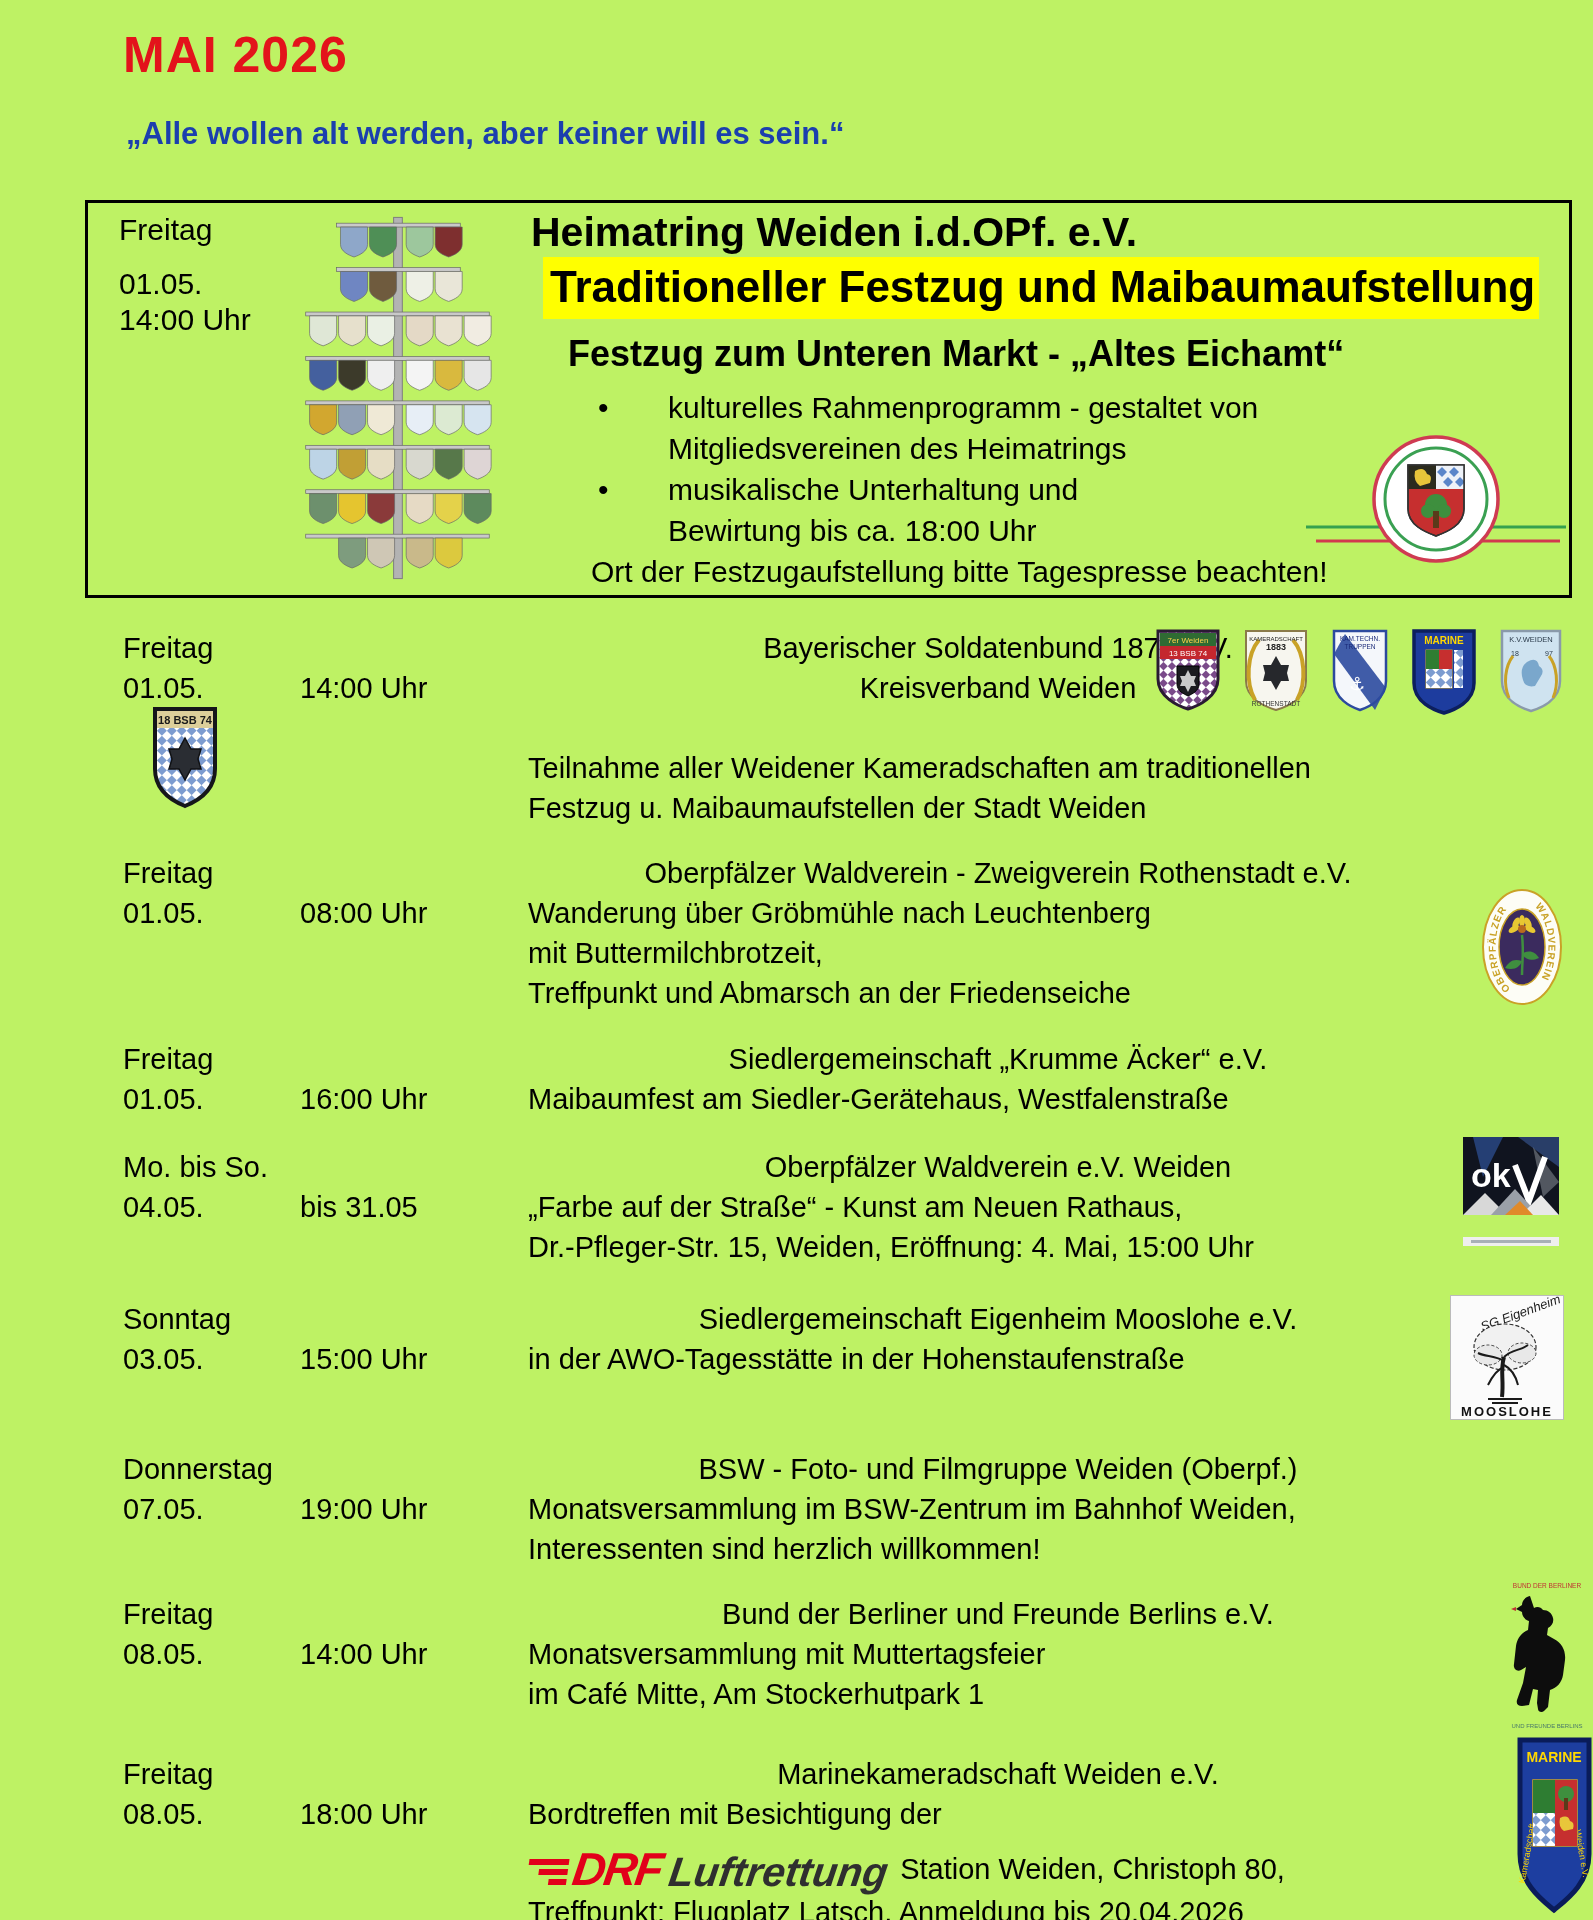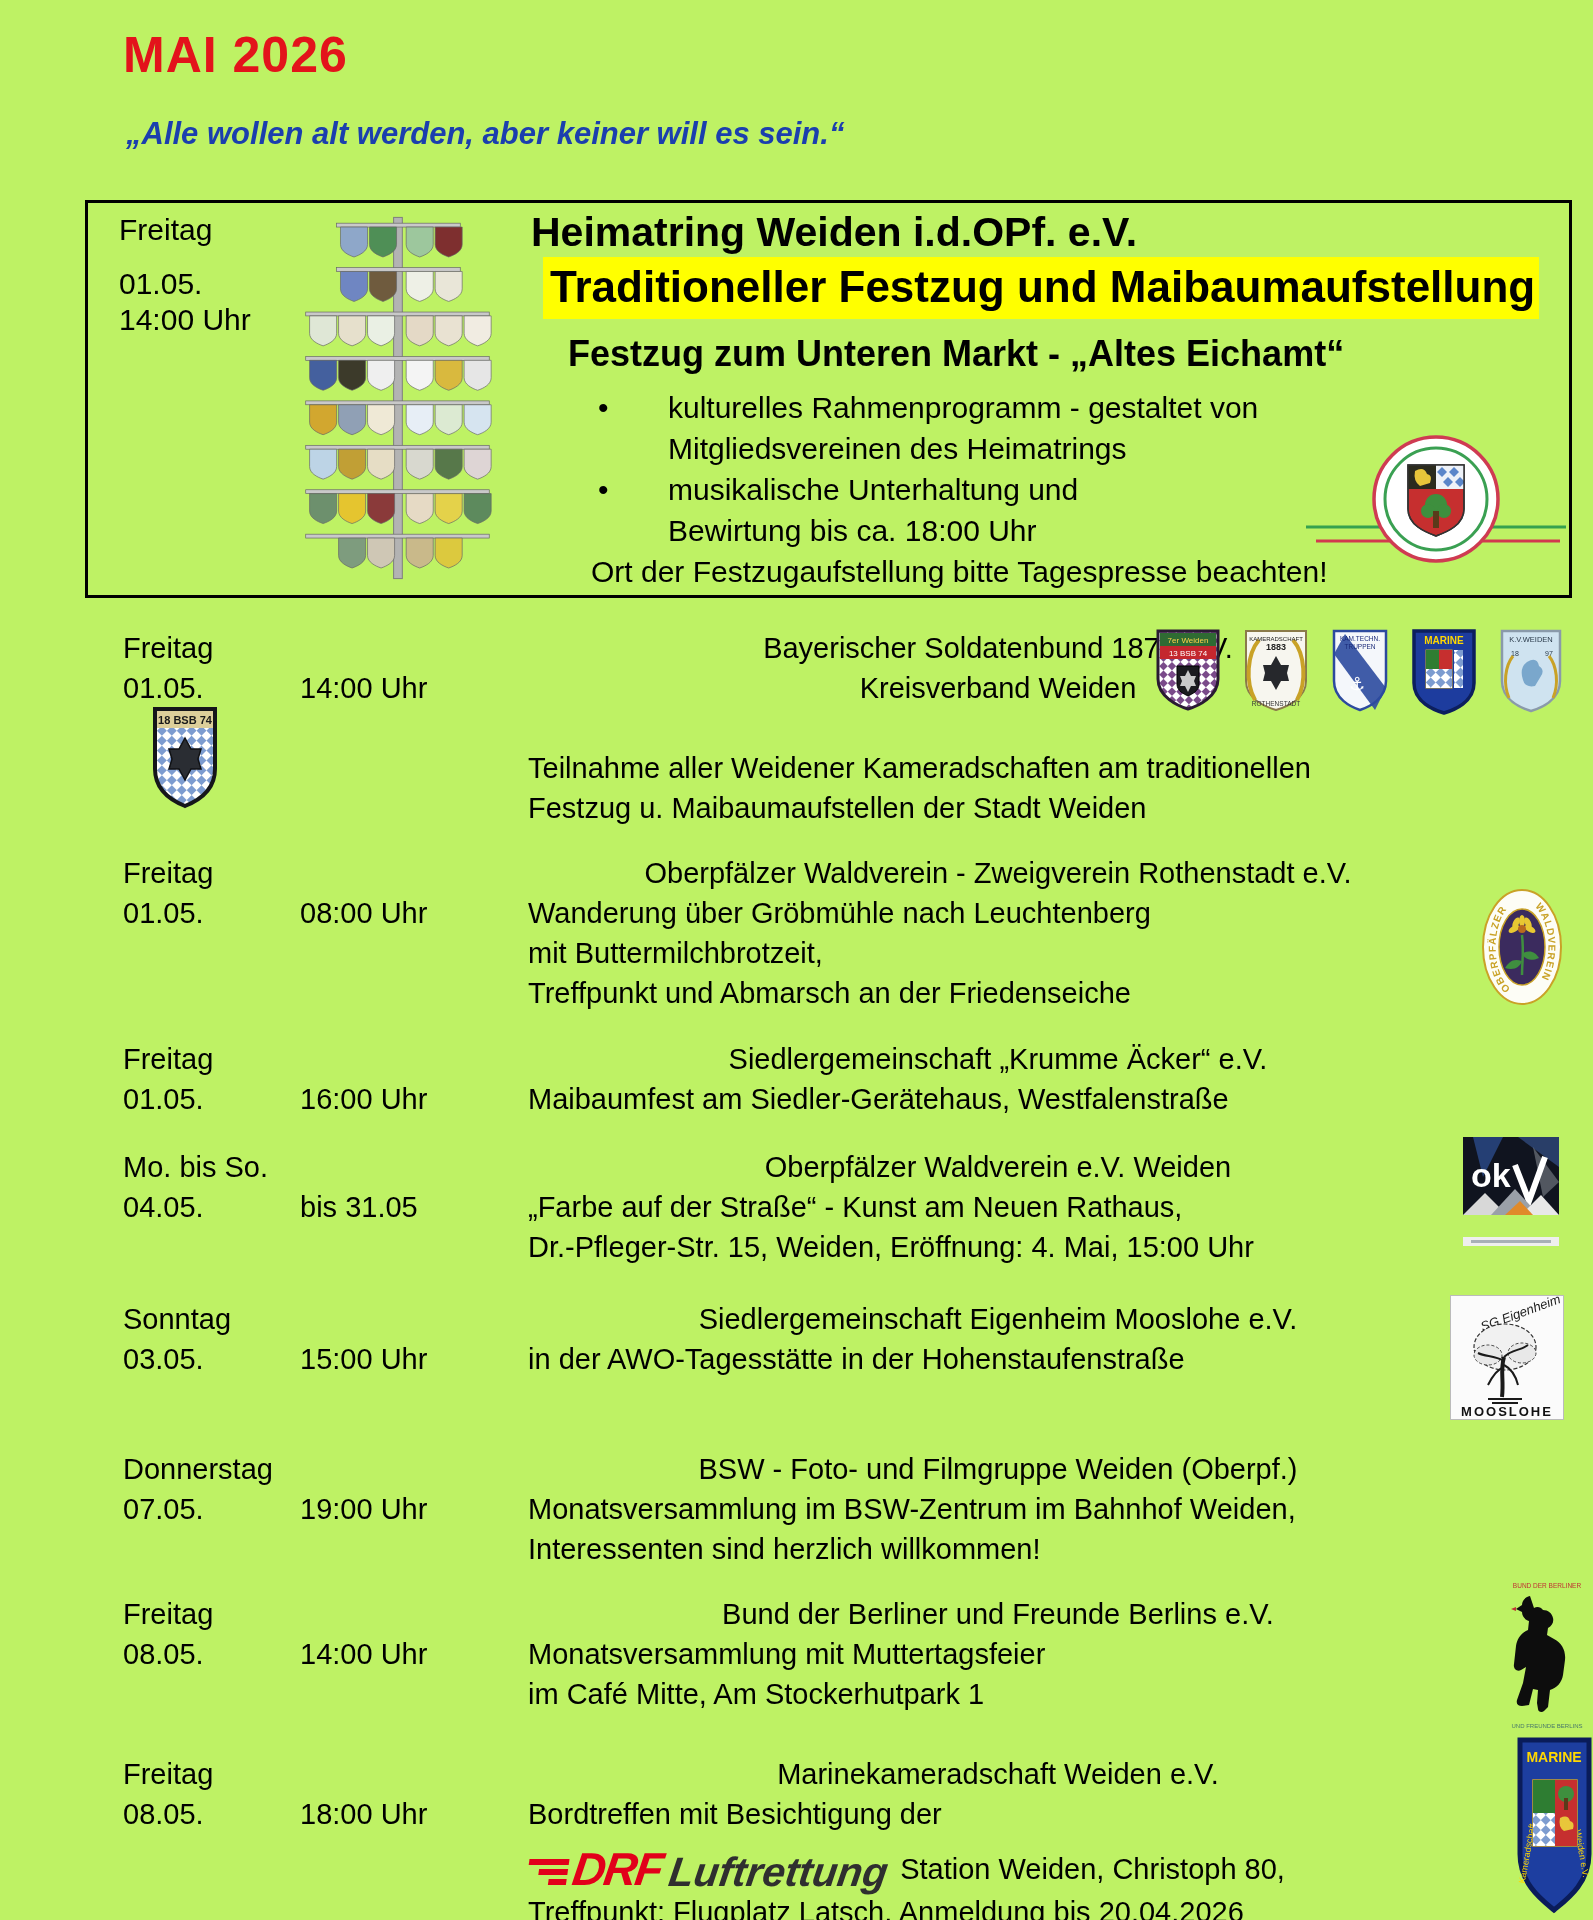--- a/index.html
+++ b/index.html
@@ -1,19 +1,19 @@
 <!DOCTYPE html>
 <html><head>
 <meta charset="utf-8">
 <style>
   html,body{margin:0;padding:0;background:#fff;}
   .page{position:relative;width:1593px;height:1920px;background:#bef264;overflow:hidden;
         font-family:"Liberation Sans","DejaVu Sans",sans-serif;color:#000;}
   .title{position:absolute;left:123px;top:26px;font-size:50px;font-weight:bold;color:#e3131b;letter-spacing:1px;}
-  .quote{position:absolute;left:126px;top:116px;font-size:31px;font-weight:bold;font-style:italic;color:#1b3fae;}
+  .quote{position:absolute;left:126px;top:116px;font-size:31px;font-weight:bold;color:#1b3fae;}
 
   
   .fbox{position:absolute;left:85px;top:200px;width:1487px;height:398px;border:3px solid #000;box-sizing:border-box;}
   .fday{position:absolute;left:31px;top:10px;font-size:30px;}
   .fdate{position:absolute;left:31px;top:64px;font-size:30px;}
   .ftime{position:absolute;left:31px;top:100px;font-size:30px;}
   .fmaypole{position:absolute;left:210px;top:8px;}
   .forg{position:absolute;left:443px;top:6px;font-size:41px;font-weight:bold;}
   .fhl{position:absolute;left:455px;top:54px;font-size:44px;font-weight:bold;background:#ffff00;padding:5px 4px 7px 7px;}
   .fsub{position:absolute;left:480px;top:130px;font-size:36px;font-weight:bold;}

